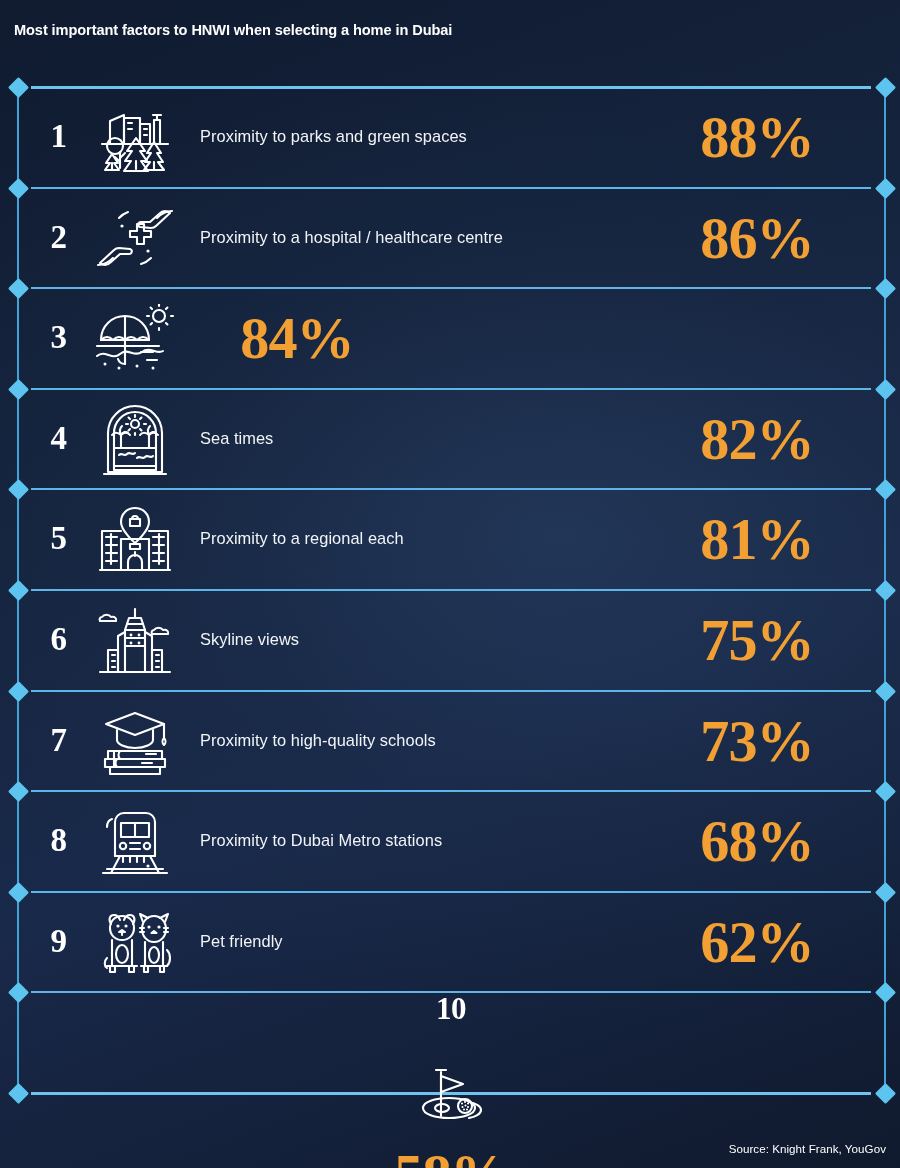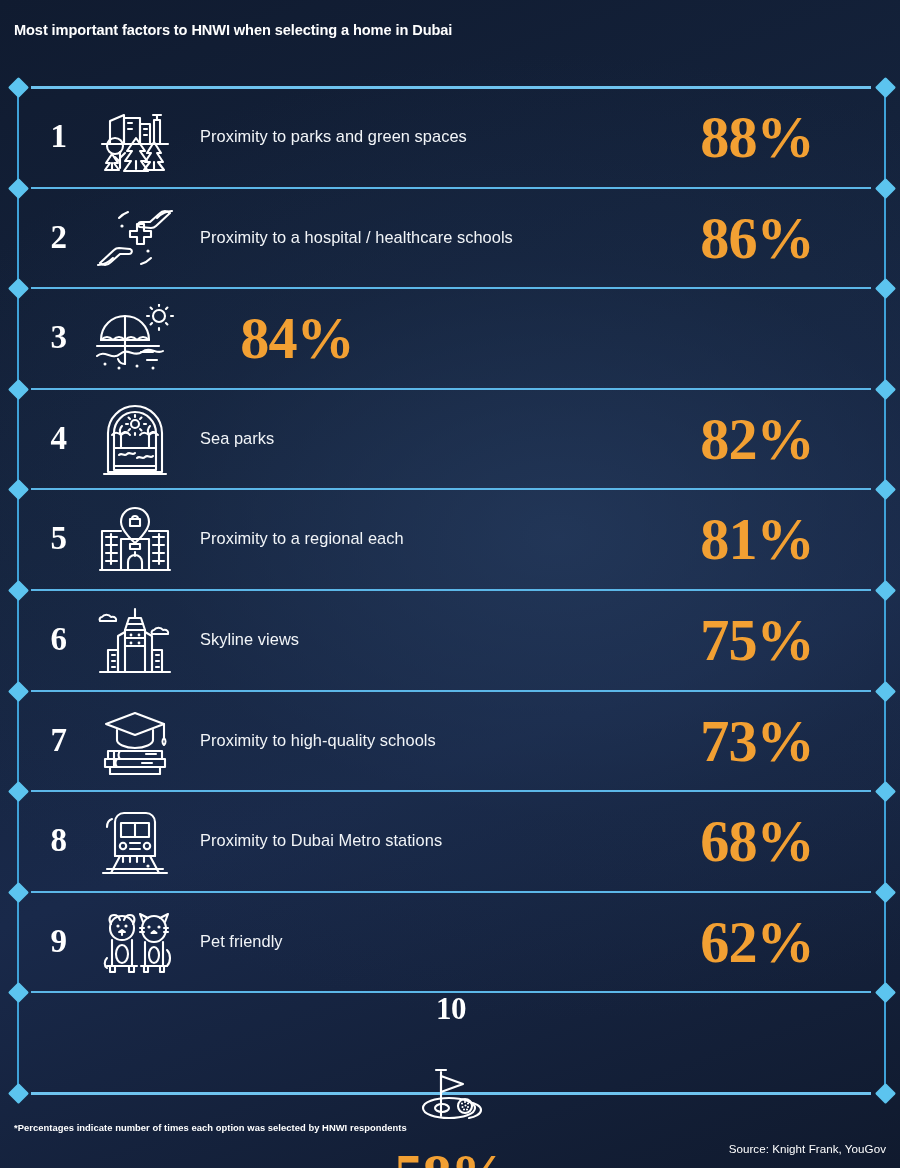--- a/index.html
+++ b/index.html
@@ -232,21 +232,21 @@
       <path d="M55 53a23 23 0 0 1-10 6"></path>
       <circle cx="26" cy="21" r="1.6" fill="#fff" stroke="none"></circle>
       <circle cx="52" cy="46" r="1.6" fill="#fff" stroke="none"></circle>
       <path d="M34 32v-6h7v-7h7v7h7v6h-7v7h-7v-7z"></path>
       <path d="M74 8c-4-3-8-2-11 1l-9 8h-9c-3 0-4 4-1 5l11 1c2 0 4-1 5-2l14-13"></path>
       <path d="M4 58c4 3 8 2 11-1l9-8h9c3 0 4-4 1-5l-11-1c-2 0-4 1-5 2L4 58"></path>
       <path d="M76 6c-6 0-11 3-15 7"></path>
       <path d="M2 60c6 0 11-3 15-7"></path>
     </svg>
         </div>
-        <div class="label">Proximity to a hospital / healthcare schools</div>
+        <div class="label">Proximity to a hospital / healthcare centre</div>
         <div class="pct">86%</div>
       </div>
       <div class="row" style="top: 289px; height: 97px;">
         <div class="rank">3</div>
         <div class="icon-cell">
           <svg width="80" height="68" viewBox="0 0 80 68" fill="none" stroke="#ffffff" stroke-width="2.1" stroke-linecap="round" stroke-linejoin="round">
       <circle cx="64" cy="12" r="6"></circle>
       <path d="M64 2v-2M64 24v2M54 12h-2M76 12h2M57 5l-1.4-1.4M71 19l1.4 1.4M71 5l1.4-1.4M57 19l-1.4 1.4"></path>
       <path d="M6 36C6 22 17 12 30 12s24 10 24 24z"></path>
       <path d="M6 36c4-4 8-4 12 0 4-4 8-4 12 0 4-4 8-4 12 0 4-4 8-4 12 0"></path>
@@ -275,21 +275,21 @@
       <path d="M33 15v-2M33 31v2M26 22h-2M42 22h2M28 17l-1.5-1.5M38 27l1.5 1.5M38 17l1.5-1.5M28 27l-1.5 1.5"></path>
       <path d="M19 46V33"></path>
       <path d="M19 33c-3-3-7-3-9 0M19 33c3-3 7-3 9 0M19 33c-2-4-1-7 1-9M19 33c2-3 5-4 7-2"></path>
       <path d="M47 46V33"></path>
       <path d="M47 33c-3-3-7-3-9 0M47 33c3-3 7-3 9 0M47 33c-2-4-1-7 1-9M47 33c2-3 5-4 7-2"></path>
       <path d="M17 53c3-3 5 2 8-1s5 2 8-1"></path>
       <path d="M35 56c3-3 5 2 8-1s5 2 8-1"></path>
       <path d="M2 72h62"></path>
     </svg>
         </div>
-        <div class="label">Sea parks</div>
+        <div class="label">Sea times</div>
         <div class="pct">82%</div>
       </div>
       <div class="row" style="top: 490px; height: 97px;">
         <div class="rank">5</div>
         <div class="icon-cell">
           <svg width="74" height="70" viewBox="0 0 74 70" fill="none" stroke="#ffffff" stroke-width="2.1" stroke-linecap="round" stroke-linejoin="round">
       <path d="M37 4c-8 0-14 6-14 14 0 9 14 21 14 21s14-12 14-21c0-8-6-14-14-14z"></path>
       <path d="M32 22v-7h10v7z"></path>
       <path d="M34 15c0-2 1-3 3-3s3 1 3 3"></path>
       <path d="M4 66V27h19"></path>
@@ -425,16 +425,15 @@
       <path d="M20 44c0-2 3-4 7-4s7 2 7 4-3 4-7 4-7-2-7-4z"></path>
       <path d="M54 38c6 1 12 4 12 8s-6 7-12 8"></path>
       <circle cx="50" cy="42" r="7"></circle>
       <path d="M47 39.5h.01M50 38h.01M53 39.5h.01M47.5 43h.01M50.5 41.5h.01M53 43h.01M49 45.5h.01M52 45.5h.01"></path>
     </svg>
         </div>
         <div class="pct">58%</div>
       </div>
     </div>
 
-  <div class="footnote">*Percentages indicate number of times each option was selected by HNWI respondents</div>
   <div class="source">Source: Knight Frank, YouGov</div>
 
 </div>
 
 </body></html>

